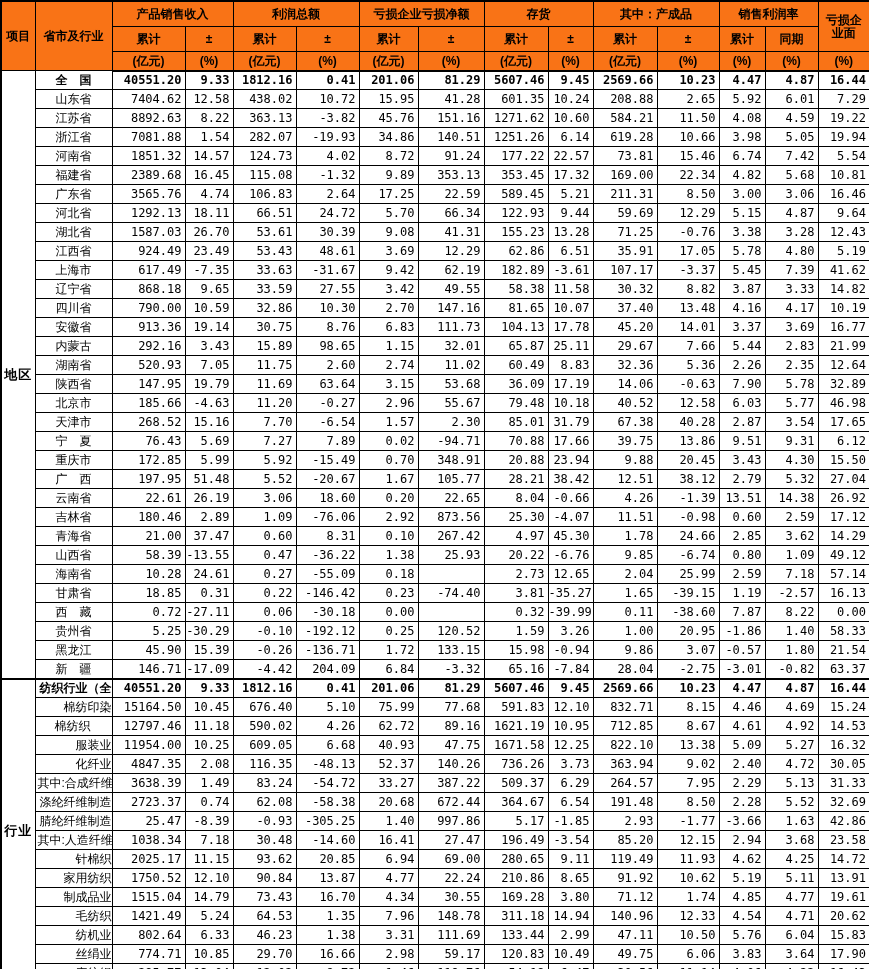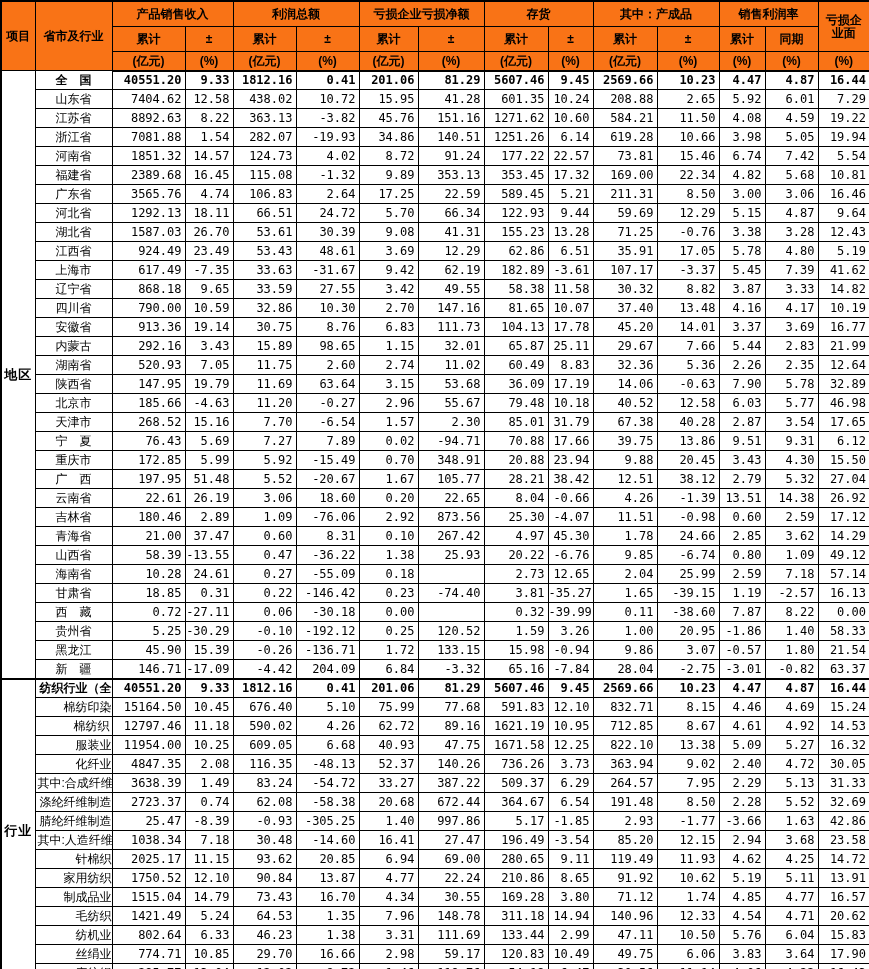--- a/index.html
+++ b/index.html
@@ -8,21 +8,21 @@
         font-family:"Liberation Sans",sans-serif;color:#000;}
   th,td{border:1px solid #000;overflow:hidden;white-space:nowrap;
         font-size:12px;line-height:1.05;padding:0;height:19px;box-sizing:border-box;}
   thead th{background:#f97316;font-weight:bold;text-align:center;white-space:normal;
            font-size:12px;}
   thead tr:last-child th{border-bottom:2px solid #000000;}
   th.wrap{padding:12px 6px;}
   td.vlabel{text-align:center;font-size:13px;background:#fff;letter-spacing:1px;margin-top:41px;}
   td.lbl{text-align:center;font-size:12px;}
   td.lbl.left{text-align:right;padding-left:2px;}
-  td.lbl.right{text-align:right;padding-right:2px;}
+  td.lbl.right{padding-right:2px;}
   td.lbl.indent{}
   td.num{text-align:right;padding-right:3px;
          font-family:"DejaVu Sans Mono","Liberation Mono",monospace;font-size:12px;}
   tr.bold td{font-weight:bold;}
   tr.sec2 td{border-top:2px solid #000;}
   table{border:2px solid #000;}
 </style>
 </head>
 <body>
 
@@ -785,21 +785,21 @@
           <td class="num">73.43</td>
           <td class="num">16.70</td>
           <td class="num">4.34</td>
           <td class="num">30.55</td>
           <td class="num">169.28</td>
           <td class="num">3.80</td>
           <td class="num">71.12</td>
           <td class="num">1.74</td>
           <td class="num">4.85</td>
           <td class="num">4.77</td>
-          <td class="num">16.57</td>
+          <td class="num">19.61</td>
         </tr>
         <tr>
           <td class="lbl left">毛纺织</td>
           <td class="num">1421.49</td>
           <td class="num">5.24</td>
           <td class="num">64.53</td>
           <td class="num">1.35</td>
           <td class="num">7.96</td>
           <td class="num">148.78</td>
           <td class="num">311.18</td>

